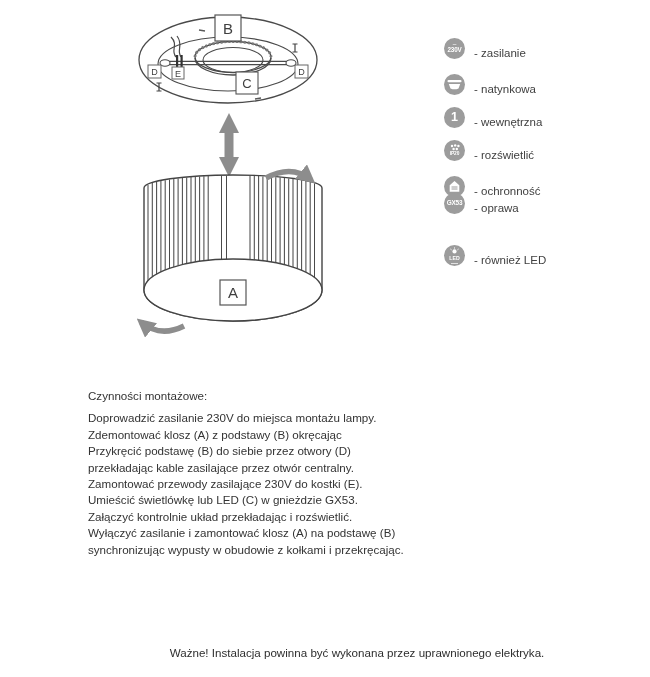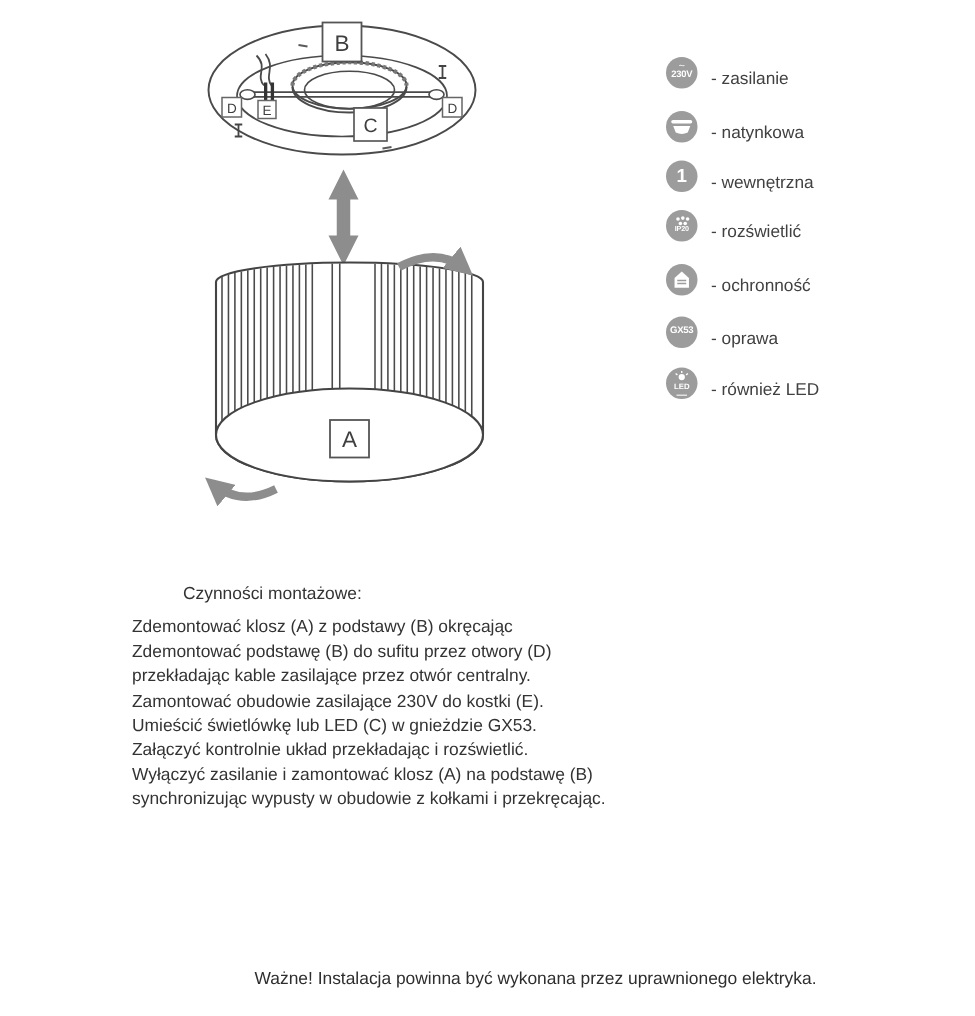--- a/index.html
+++ b/index.html
@@ -21,21 +21,21 @@
   .lbl{font-size:11.5px;color:#414141;white-space:nowrap;}
   .tld{font-size:7px;line-height:4px;}
   .b230{font-size:6.3px;font-weight:bold;letter-spacing:-0.2px;}
   .b1{font-size:12.5px;font-weight:bold;}
   .ip20{font-size:4.8px;font-weight:bold;margin-top:1px;letter-spacing:-0.1px;}
   .gx{font-size:6.4px;font-weight:bold;letter-spacing:-0.2px;}
   .led{font-size:5.2px;font-weight:bold;margin-top:1px;}
   .sub{width:7px;height:1px;background:rgba(255,255,255,.7);margin-top:1px;}
   
   .instr{position:absolute;left:88px;top:388px;width:390px;font-size:11.6px;line-height:16.4px;color:#333;}
-  .instr .t{margin-bottom:6px;margin-left:34px;}
+  .instr .t{margin-bottom:6px;}
   .footer{position:absolute;left:0;top:646px;width:650px;text-align:center;font-size:11.6px;color:#2e2e2e;margin-left:32px;}
 </style>
 </head>
 <body>
 
 <svg class="abs" style="left:0;top:0" width="440" height="372" viewBox="0 0 440 372">
   <defs>
     <marker id="ah" viewBox="0 0 10 10" refX="7" refY="5" markerWidth="3.4" markerHeight="3.4" orient="auto">
       <path d="M0,0 L10,5 L0,10 Z" fill="#8d8d8d"></path>
     </marker>
@@ -191,21 +191,21 @@
   <div class="row" style="top:175px">
     <div class="badge">
       <svg width="13" height="13" viewBox="0 0 13 13">
         <path d="M6.5,1 L11.3,5.3 L11.3,11.8 L1.7,11.8 L1.7,5.3 Z" fill="#fff"></path>
         <path d="M3.5,7 H9.5 M3.5,9 H9.5" stroke="#9c9c9c" stroke-width="1"></path>
       </svg>
     </div>
     <span class="lbl">- ochronność</span>
   </div>
 
-  <div class="row" style="top:210px">
+  <div class="row" style="top:192px">
     <div class="badge">
       <span class="gx">GX53</span>
     </div>
     <span class="lbl">- oprawa</span>
   </div>
 
   <div class="row" style="top:244px">
     <div class="badge">
       <svg width="11" height="8" viewBox="0 0 11 8">
         <circle cx="5.5" cy="4.4" r="2.1" fill="#fff"></circle>
@@ -213,23 +213,24 @@
       </svg>
       <span class="led">LED</span>
       <span class="sub"></span>
     </div>
     <span class="lbl">- również LED</span>
   </div>
 </div>
 
 <div class="instr">
   <div class="t">Czynności montażowe:</div>
+  <div>Doprowadzić zasilanie 230V do miejsca montażu lampy.</div>
   <div>Zdemontować klosz (A) z podstawy (B) okręcając</div>
-  <div>Zdemontować podstawę (B) do sufitu przez otwory (D)</div>
+  <div>Przykręcić podstawę (B) do siebie przez otwory (D)</div>
   <div>przekładając kable zasilające przez otwór centralny.</div>
-  <div>Zamontować obudowie zasilające 230V do kostki (E).</div>
+  <div>Zamontować przewody zasilające 230V do kostki (E).</div>
   <div>Umieścić świetlówkę lub LED (C) w gnieżdzie GX53.</div>
   <div>Załączyć kontrolnie układ przekładając i rozświetlić.</div>
   <div>Wyłączyć zasilanie i zamontować klosz (A) na podstawę (B)</div>
   <div>synchronizując wypusty w obudowie z kołkami i przekręcając.</div>
 </div>
 
 <div class="footer">Ważne! Instalacja powinna być wykonana przez uprawnionego elektryka.</div>
 
 </body></html>

